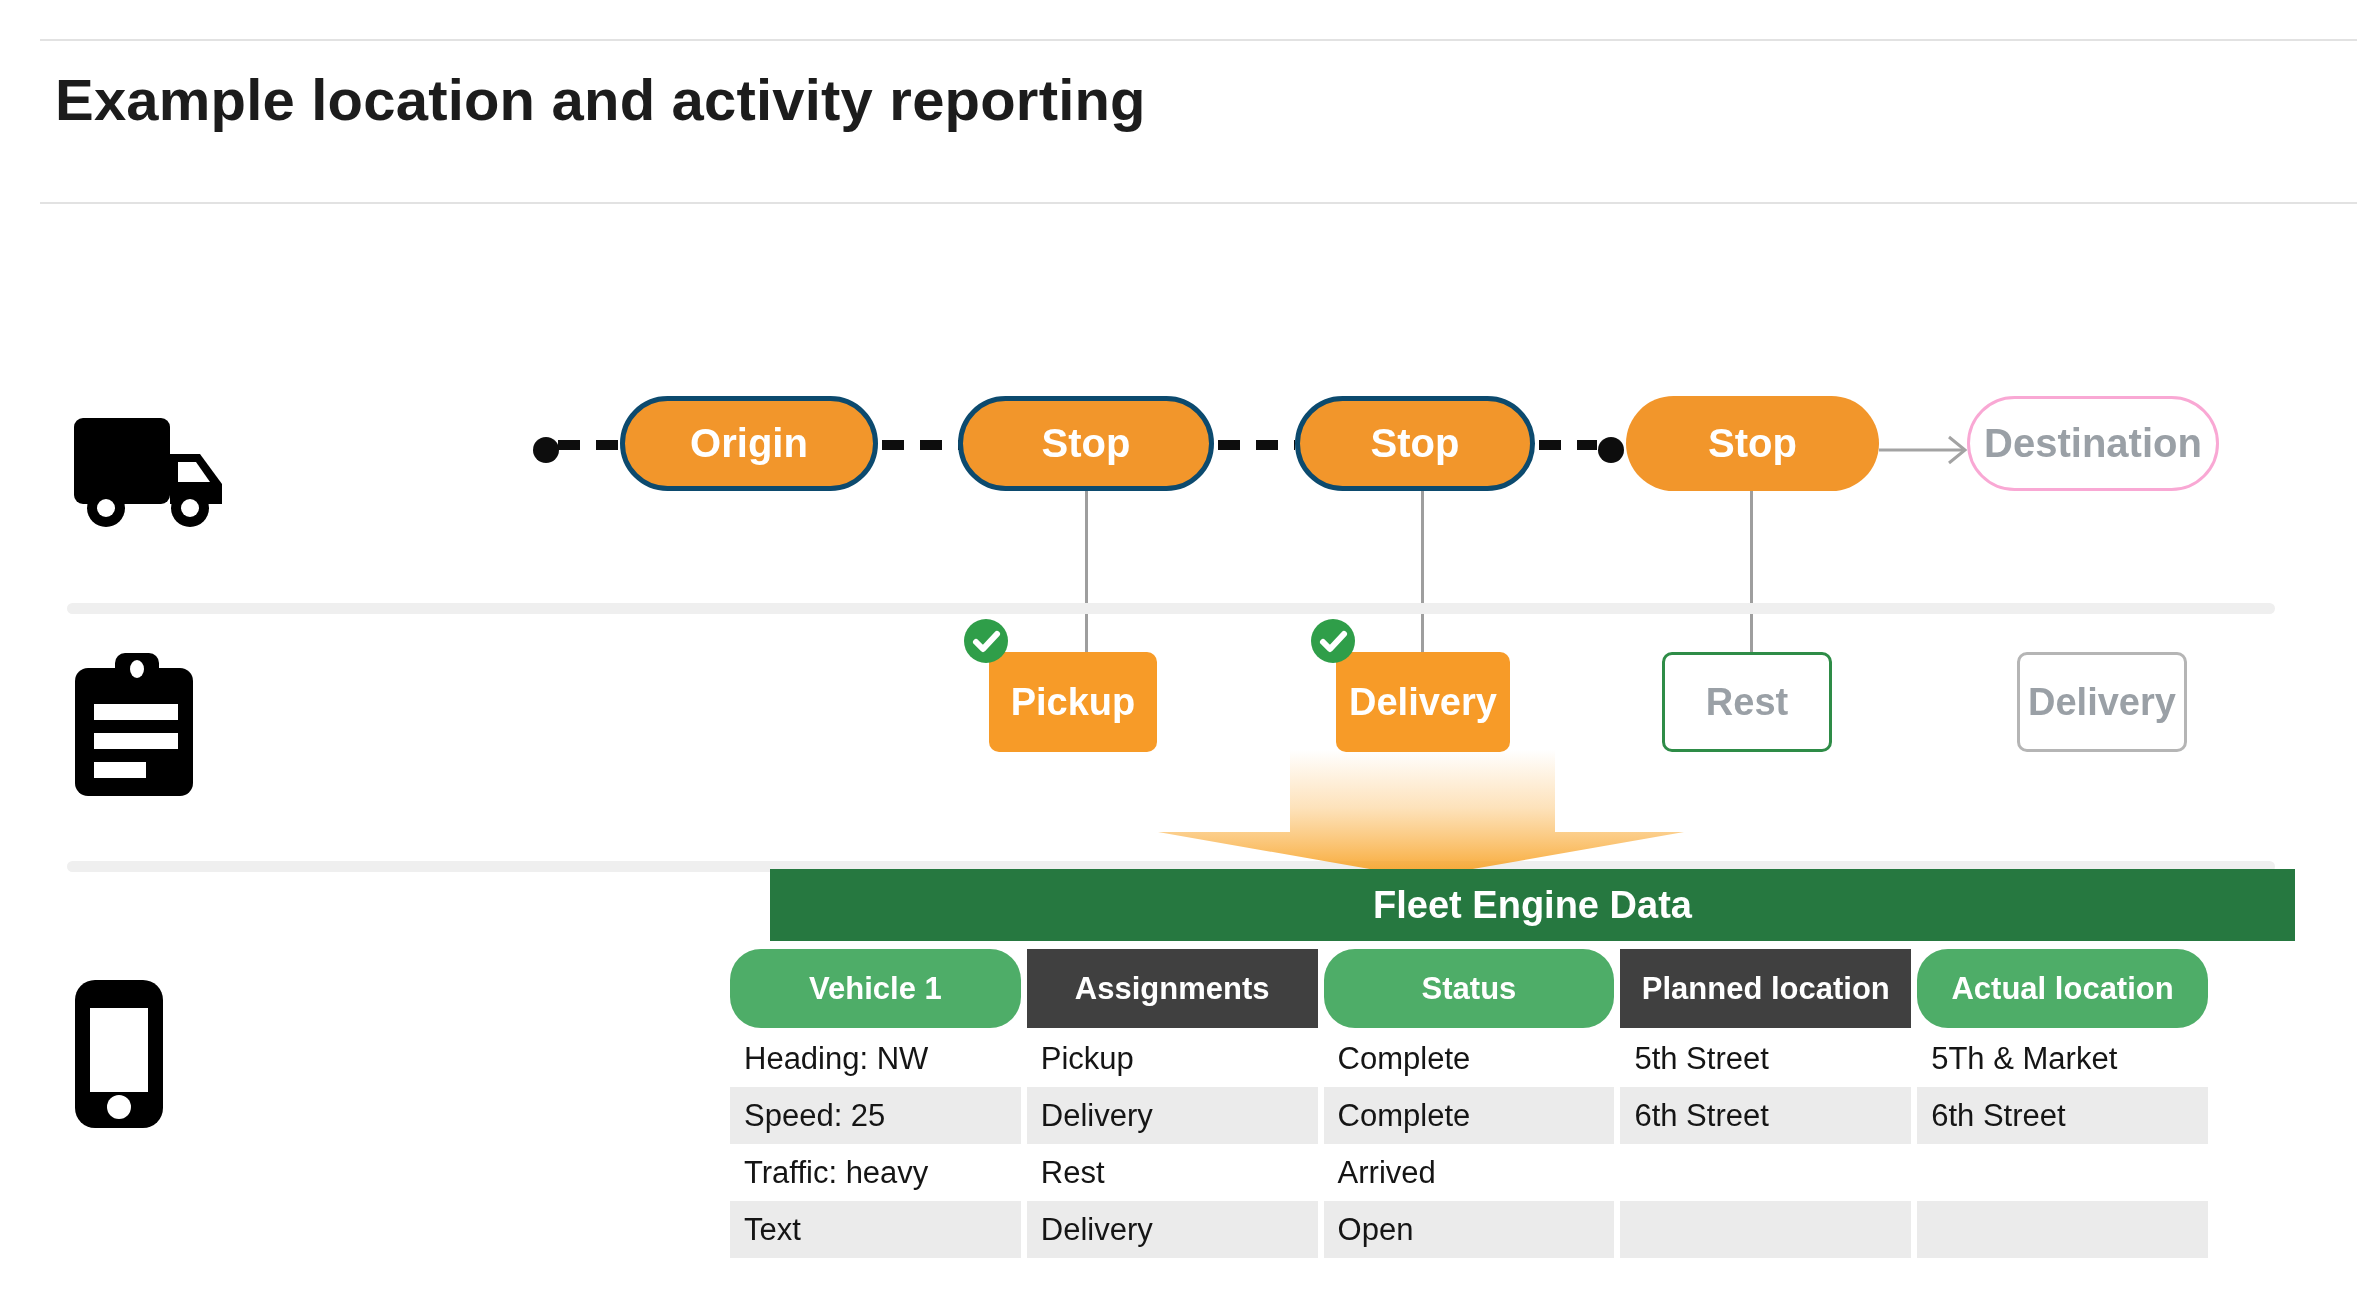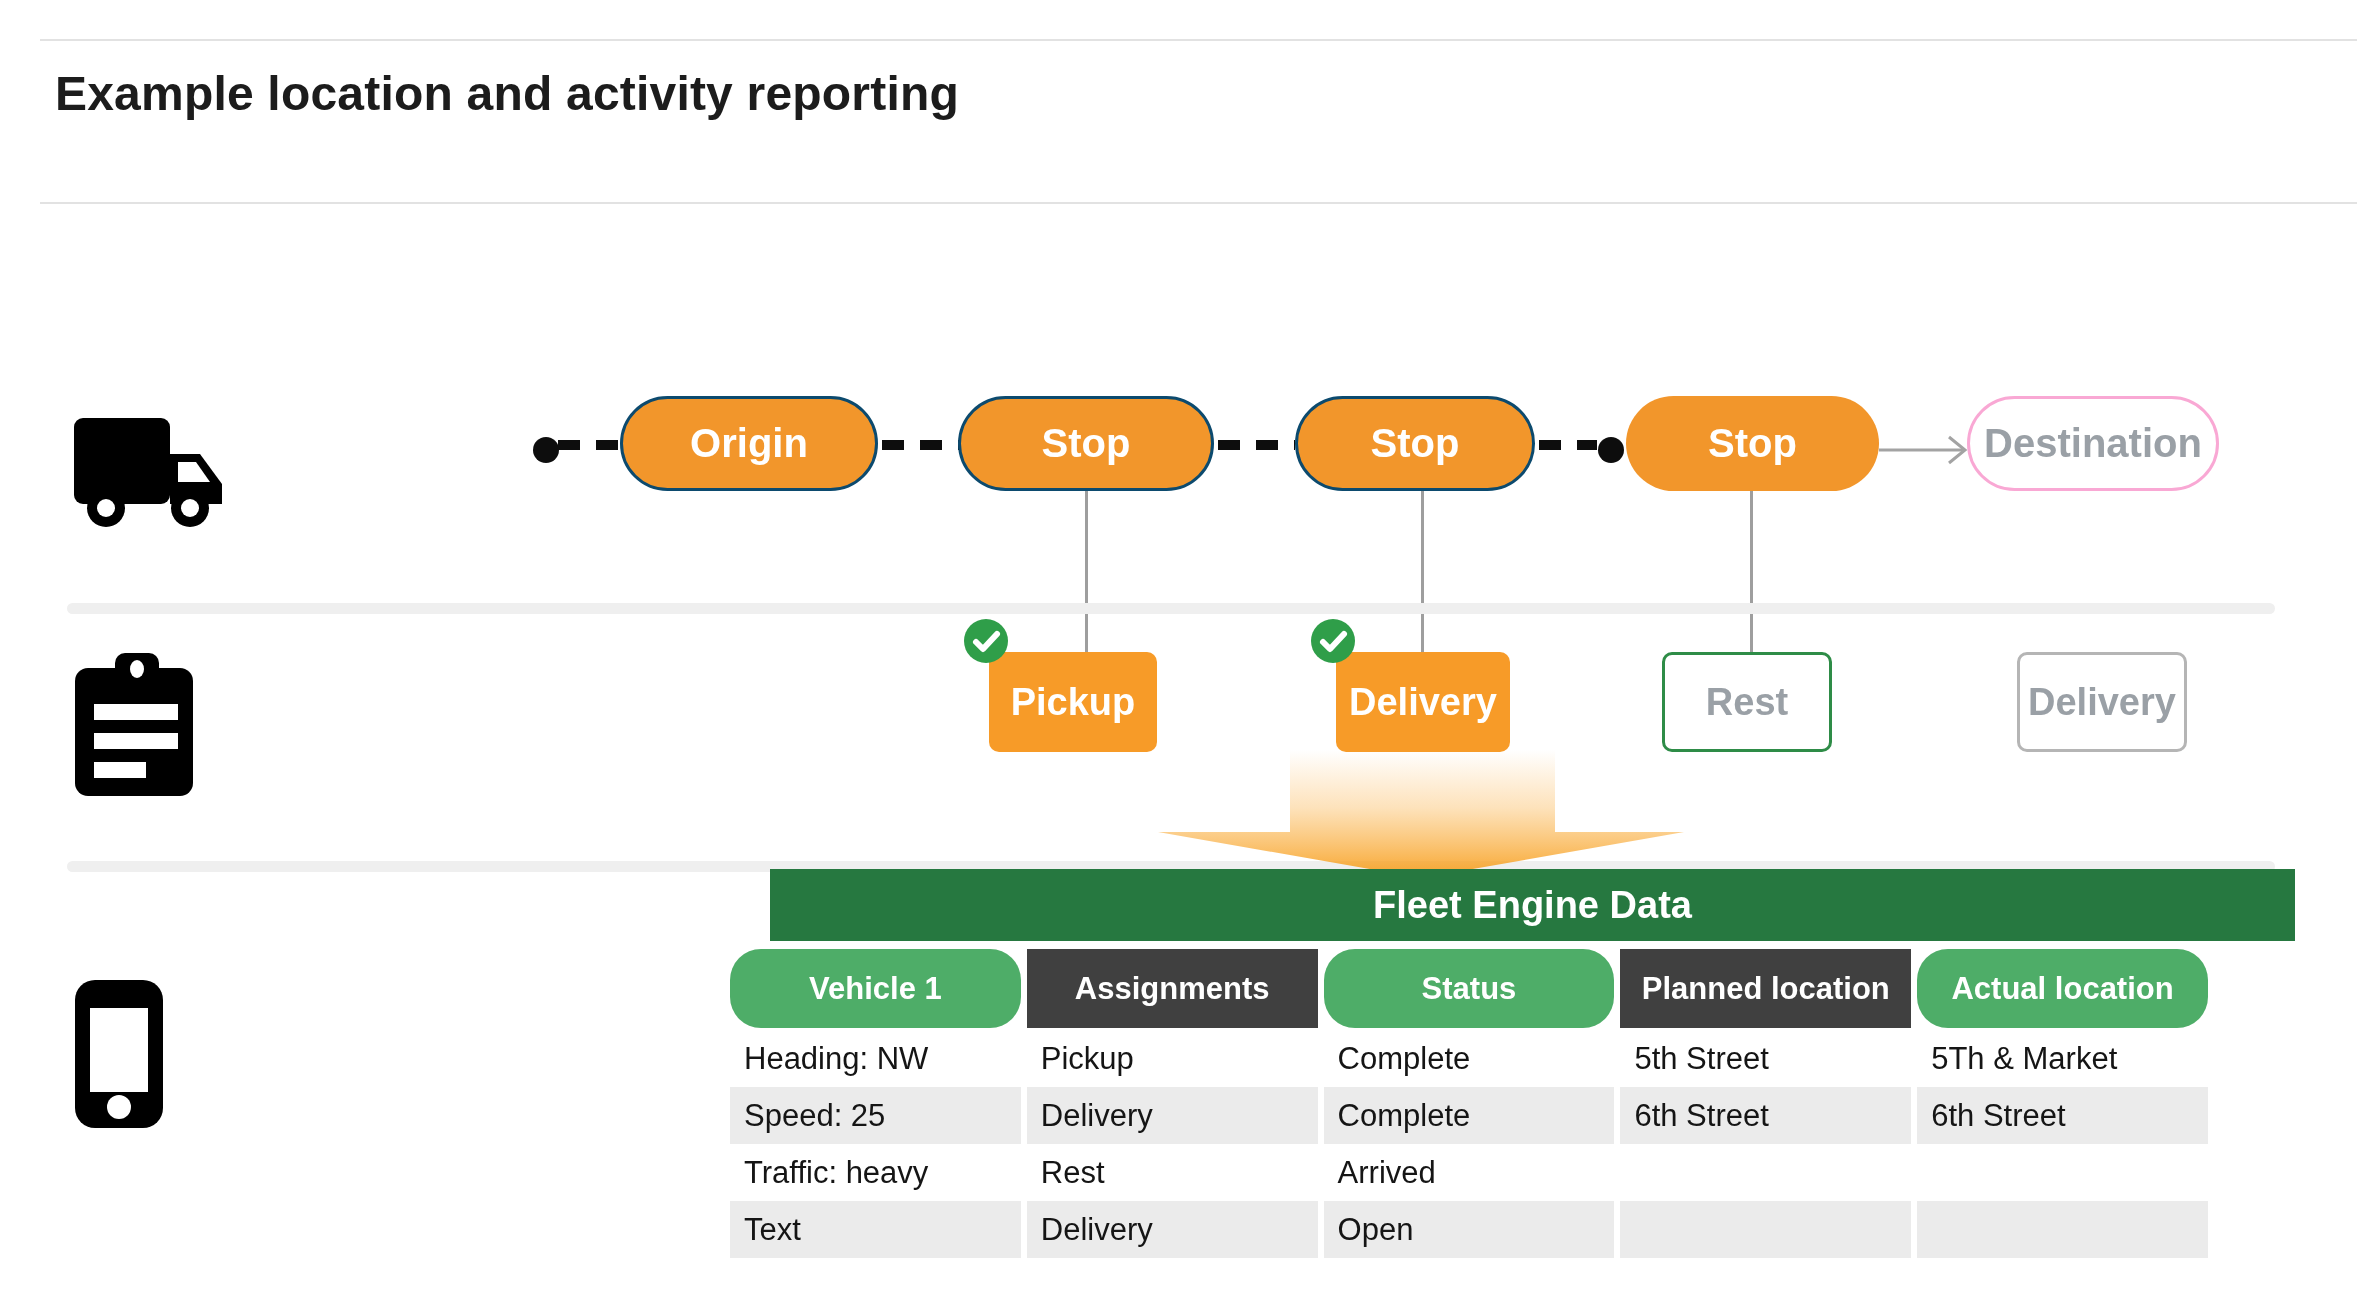--- a/index.html
+++ b/index.html
@@ -1,33 +1,33 @@
 <!DOCTYPE html>
 <html><head>
 <meta charset="utf-8">
 <style>
   html,body{margin:0;padding:0;background:#fff;}
   .canvas{
     position:relative;width:2357px;height:1302px;background:#ffffff;overflow:hidden;
     font-family:"Liberation Sans","DejaVu Sans",sans-serif;color:#1f1f1f;
   }
   .hairline{position:absolute;height:2px;background:#e2e2e2;left:40px;right:0;}
-  .page-title{position:absolute;left:55px;top:66px;font-size:48px;font-weight:700;letter-spacing:.2px;color:#1c1c1c;}
+  .page-title{position:absolute;left:55px;top:66px;font-size:58px;font-weight:700;letter-spacing:.2px;color:#1c1c1c;}
 
   .divider{position:absolute;left:67px;width:2208px;height:11px;border-radius:6px;background:#efefef;}
 
   
   .dot{position:absolute;width:26px;height:26px;border-radius:50%;background:#0d0d0d;top:437px;}
   .dash{position:absolute;top:440px;height:10px;
         background:repeating-linear-gradient(90deg,#0d0d0d 0 22px,transparent 22px 38px);}
   .pill{position:absolute;top:396px;height:95px;border-radius:48px;box-sizing:border-box;
         display:flex;align-items:center;justify-content:center;
         font-size:40px;font-weight:700;}
   .pill.filled{background:#F2962B;color:#ffffff;}
-  .pill.blue-border{border:3px solid #0c4a6e;align-items:center;}
+  .pill.blue-border{border:5px solid #0c4a6e;align-items:center;}
   .pill.ghost{background:#ffffff;border:3px solid #f9a8d4;color:#9aa0a6;}
   .vline{position:absolute;top:491px;height:161px;width:3px;background:#9e9e9e;}
 
   
   .act{position:absolute;top:652px;height:100px;border-radius:10px;box-sizing:border-box;
        display:flex;align-items:center;justify-content:center;font-size:38px;font-weight:700;}
   .act.orange{background:#F79B28;color:#ffffff;}
   .act.green-outline{background:#ffffff;border:3px solid #2E8C47;color:#9aa0a6;}
   .act.gray-outline{background:#ffffff;border:3px solid #b5b5b5;color:#9aa0a6;}
   .badge{position:absolute;width:46px;height:46px;}

